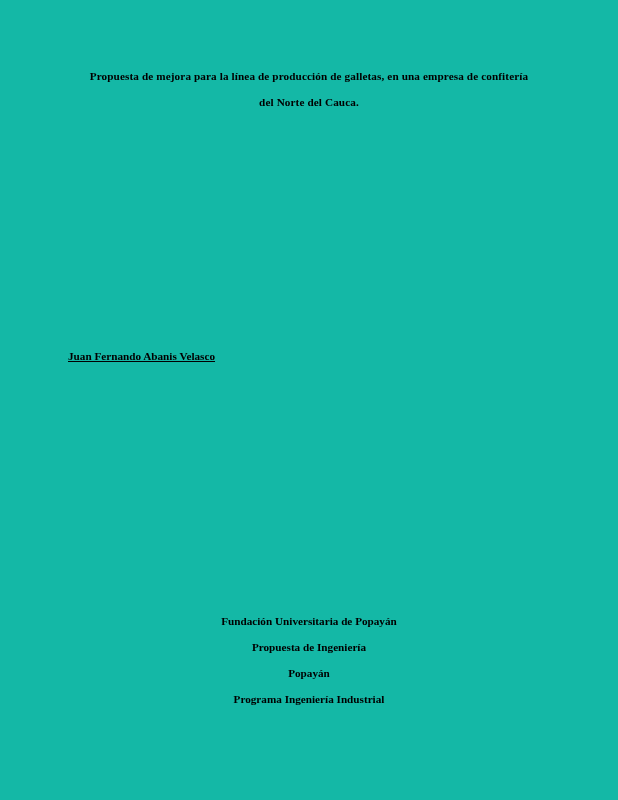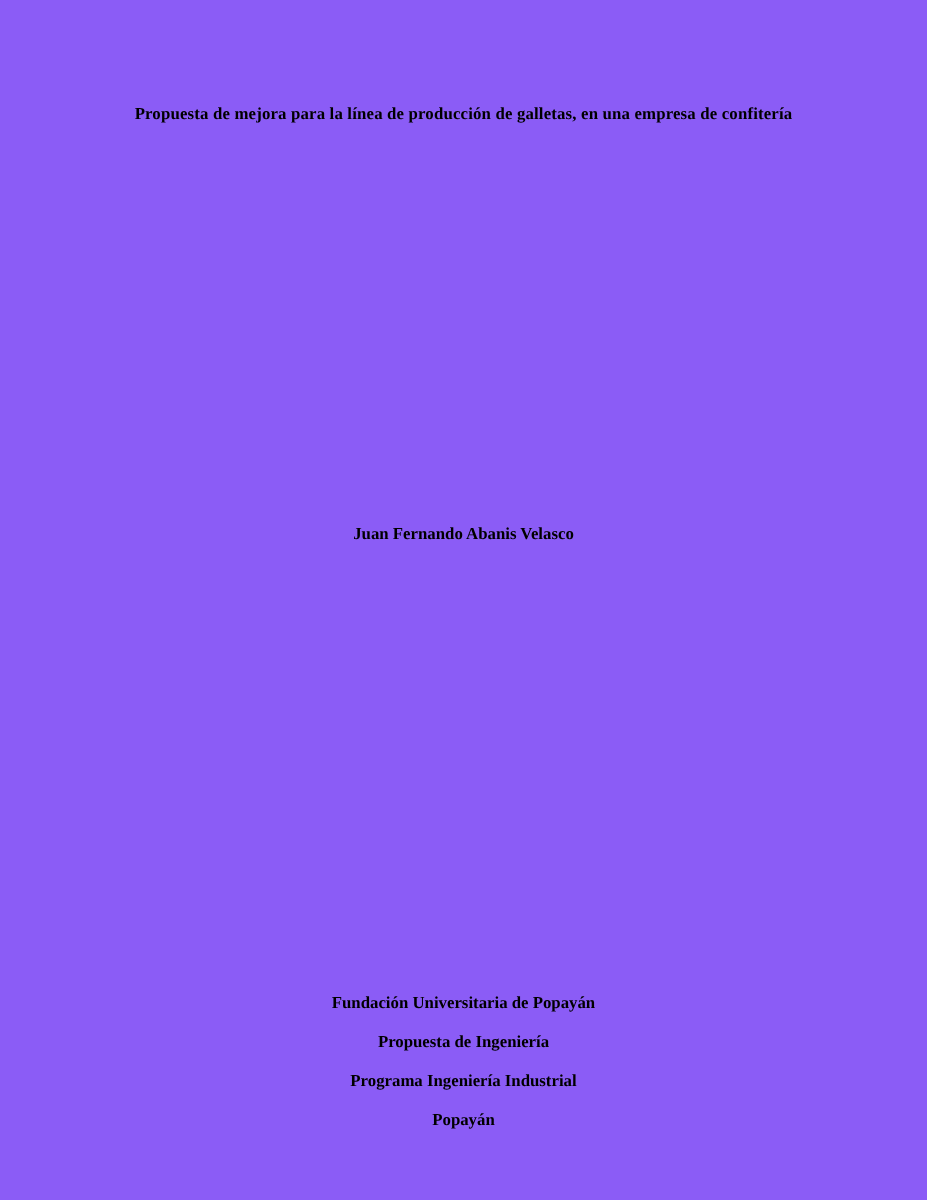--- a/index.html
+++ b/index.html
@@ -8,21 +8,21 @@
     background: #ffffff;
   }
   body {
     font-family: "Liberation Serif", "DejaVu Serif", serif;
     color: #000000;
   }
   .page {
     position: relative;
     width: 618px;
     height: 800px;
-    background: #8b5cf6;
+    background: #14b8a6;
     box-sizing: border-box;
     overflow: hidden;
   }
   .title-block {
     position: absolute;
     left: 68px;
     right: 68px;
     top: 63px;
     text-align: center;
   }
@@ -30,54 +30,55 @@
     font-size: 11.2px;
     font-weight: bold;
     line-height: 26px;
     letter-spacing: 0.01em;
   }
   .author-block {
     position: absolute;
     left: 68px;
     right: 68px;
     top: 343px;
-    text-align: center;
+    text-align: left;
+    text-decoration: underline;
   }
   .author-line {
     font-size: 11.2px;
     font-weight: bold;
     line-height: 26px;
   }
   .footer-block {
     position: absolute;
     left: 68px;
     right: 68px;
     top: 608px;
     text-align: center;
-    margin-top: 48px;
   }
   .footer-line {
     font-size: 11.2px;
     font-weight: bold;
     line-height: 26px;
   }
 </style>
 </head>
 <body>
 
 <div class="page">
 
   <div class="title-block">
     <div class="title-line">Propuesta de mejora para la línea de producción de galletas, en una empresa de confitería</div>
+    <div class="title-line">del Norte del Cauca.</div>
   </div>
 
   <div class="author-block">
     <div class="author-line">Juan Fernando Abanis Velasco</div>
   </div>
 
   <div class="footer-block">
     <div class="footer-line">Fundación Universitaria de Popayán</div>
     <div class="footer-line">Propuesta de Ingeniería</div>
+    <div class="footer-line">Popayán</div>
     <div class="footer-line">Programa Ingeniería Industrial</div>
-    <div class="footer-line">Popayán</div>
   </div>
 
 </div>
 
 </body></html>

